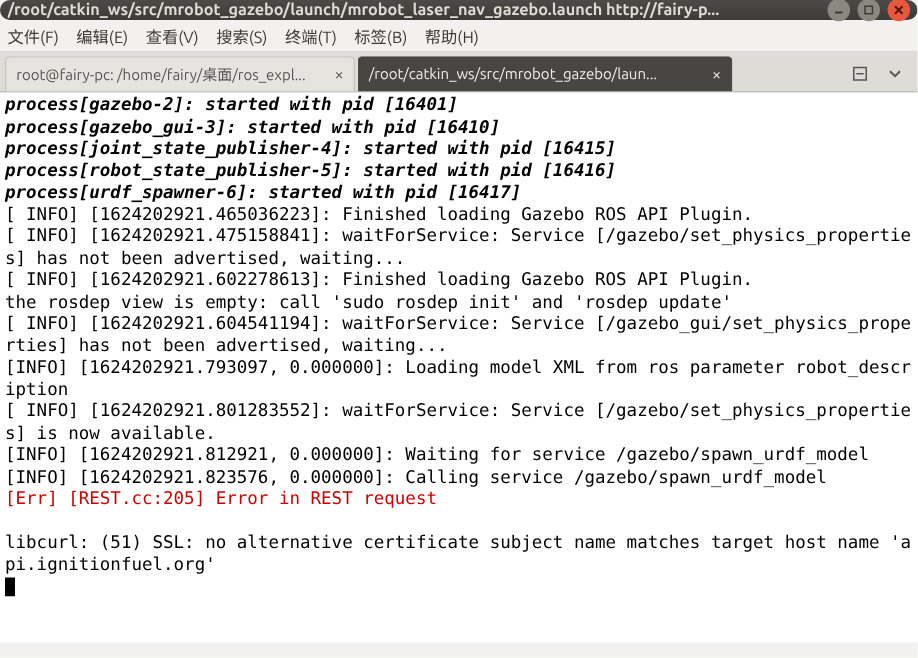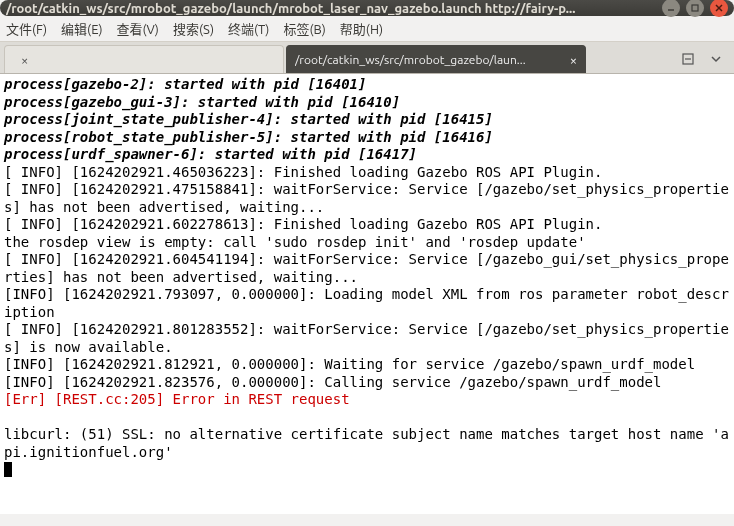--- a/index.html
+++ b/index.html
@@ -160,20 +160,21 @@
   <span class="menu-item">编辑(E)</span>
   <span class="menu-item">查看(V)</span>
   <span class="menu-item">搜索(S)</span>
   <span class="menu-item">终端(T)</span>
   <span class="menu-item">标签(B)</span>
   <span class="menu-item">帮助(H)</span>
 </div>
 
 <div class="tabbar">
   <div class="tab" style="width:280px">
+    <span class="tab-label">root@fairy-pc: /home/fairy/桌面/ros_expl...</span>
     <span class="tab-close">×</span>
   </div>
   <div class="tab active" style="width:348px">
     <span class="tab-label">/root/catkin_ws/src/mrobot_gazebo/laun...</span>
     <span class="tab-close">×</span>
   </div>
   <div class="tabbar-right">
     <div class="tabbar-icon">
       <svg width="14" height="14" viewBox="0 0 14 14">
           <rect x="2" y="2" width="10" height="10" fill="none" stroke="#555" stroke-width="1.2"></rect>

